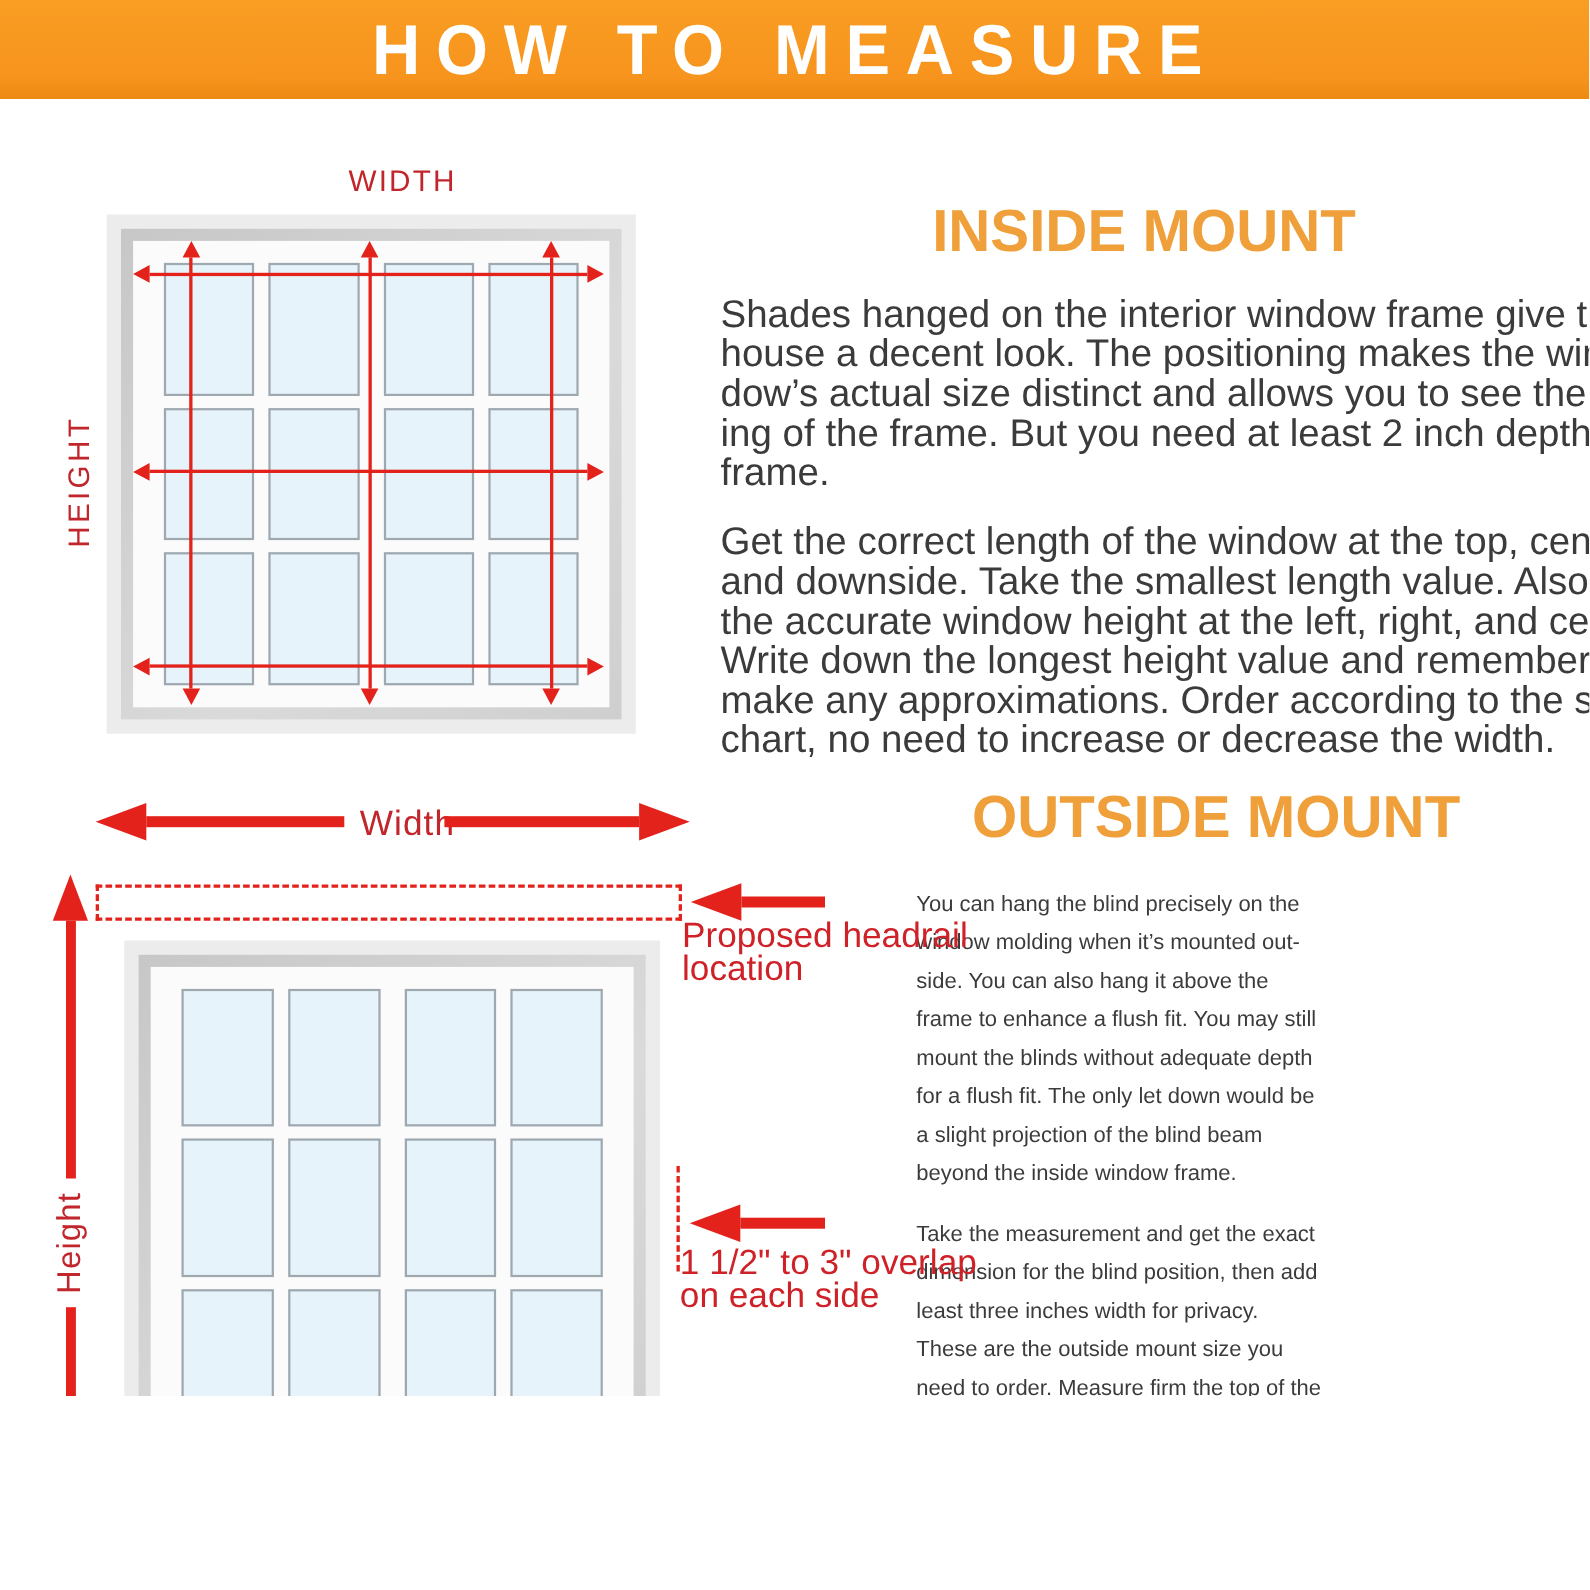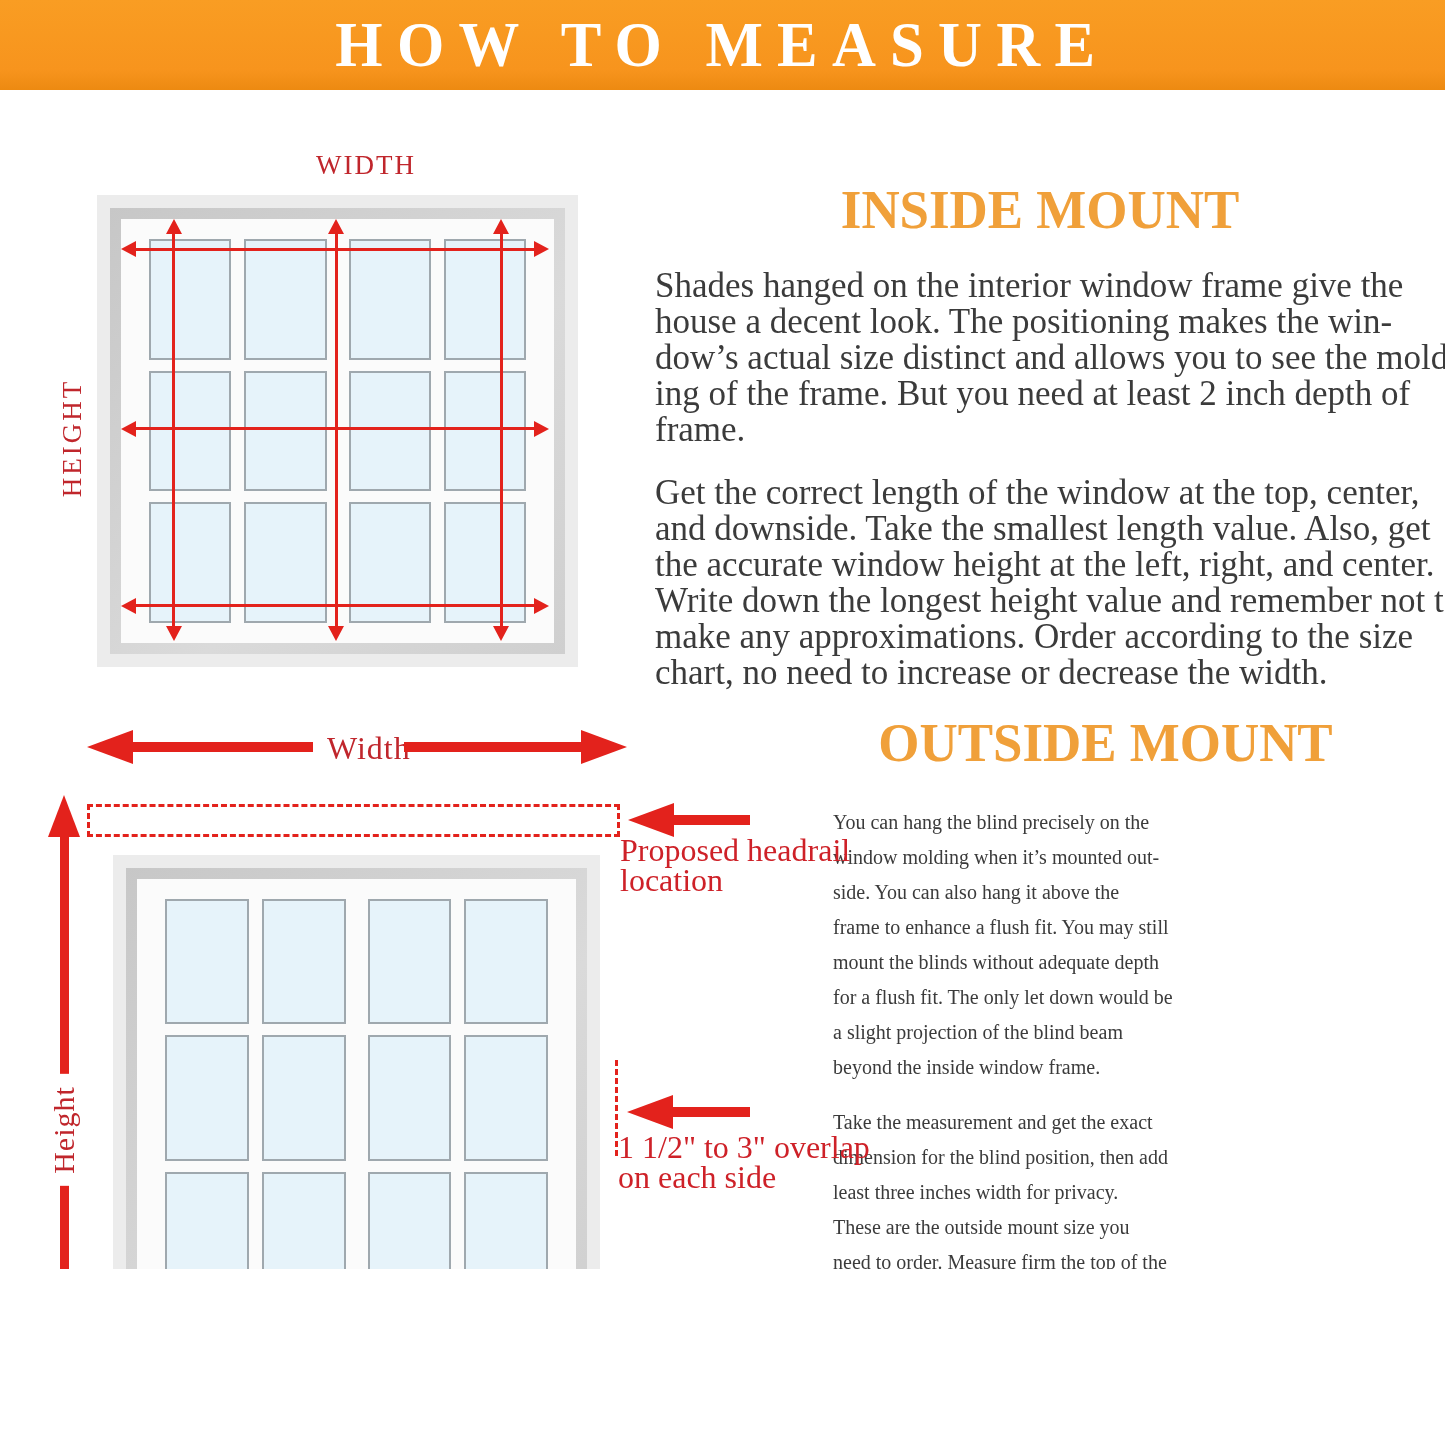--- a/index.html
+++ b/index.html
@@ -1,19 +1,19 @@
 <!DOCTYPE html>
 <html><head>
 <meta charset="utf-8">
 <style>
   * { margin:0; padding:0; box-sizing:border-box; }
   html,body { background:#ffffff; }
   .page {
     position:relative; width:1445px; height:1269px; background:#ffffff;
-    font-family:Liberation Serif, serif; overflow:hidden;
+    font-family:Liberation Sans, sans-serif; overflow:hidden;
     --red:#E3221C; --dark-red:#C0262C; --orange:#F7941D; --head-orange:#F0A03A;
     --text:#3B3B3B; --pane:#E6F3FA; --pane-border:#9FA8AE;
   }
   
   .banner {
     position:absolute; left:0; top:0; width:1445px; height:90px;
     background:linear-gradient(#F99D23, var(--orange) 78%, #ED8A11);
     display:flex; align-items:center; justify-content:center;
   }
   .banner h1 {

